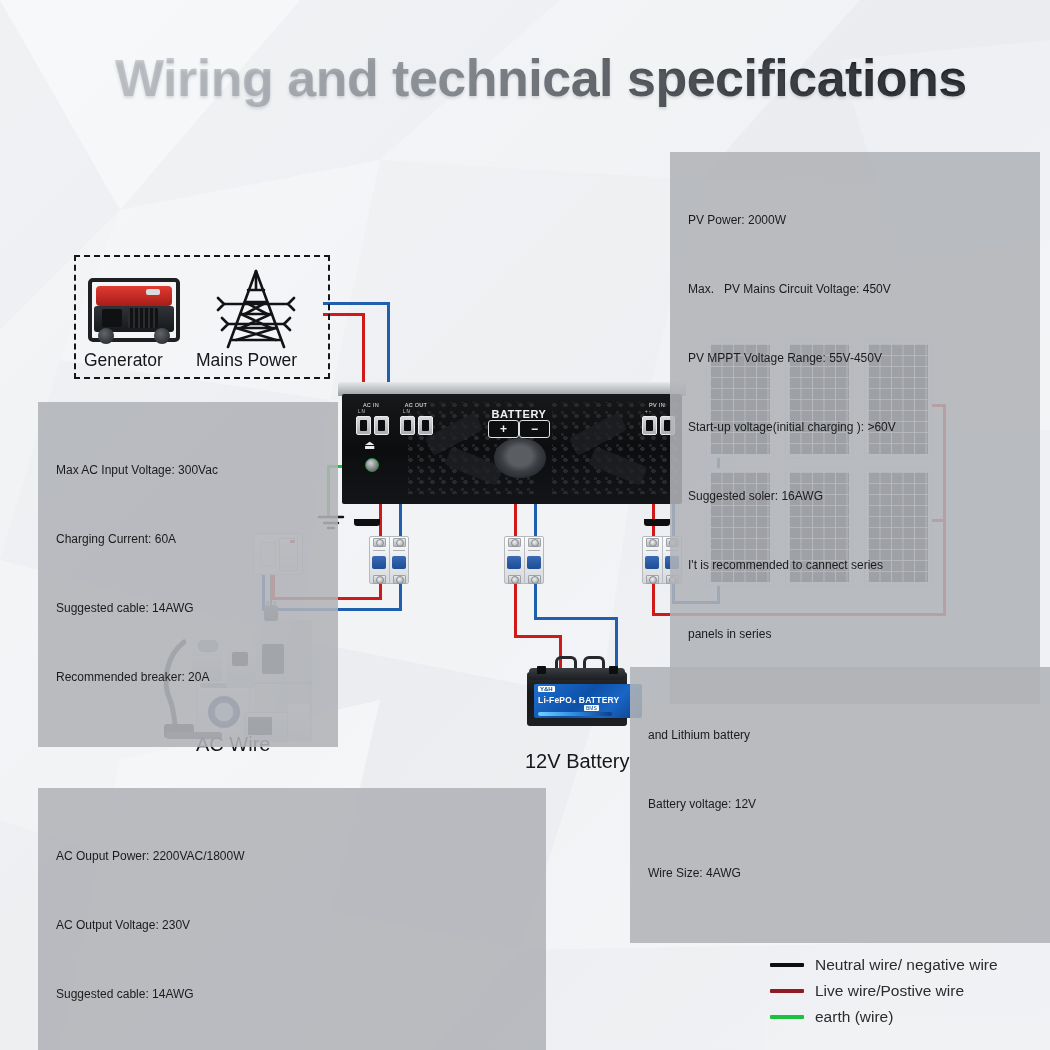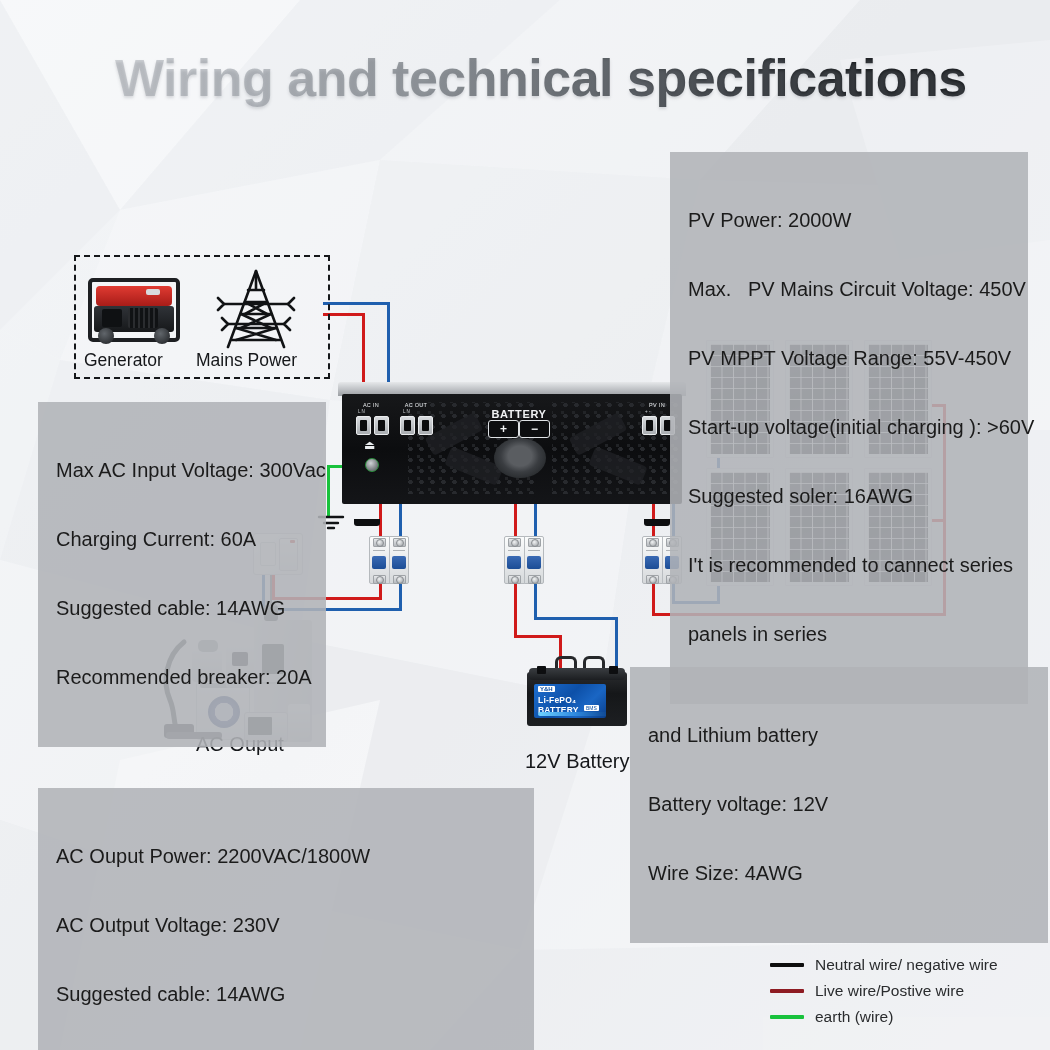--- a/index.html
+++ b/index.html
@@ -18,22 +18,22 @@
     white-space:nowrap;
     background:linear-gradient(100deg,#cfd2d6 0%,#b9bdc2 18%,#8d9297 38%,#5e6368 56%,#33373b 72%,#1d2023 88%);
     -webkit-background-clip:text;background-clip:text;color:transparent;
     text-shadow:0 2px 3px rgba(120,125,130,.25);
   }
 
   
   .specbox{
     position:absolute;z-index:35;
     background:rgba(176,179,183,.88);
-    color:#1b1b1b;font-size:20px;line-height:23px;
-    padding:11px 2px 12px 18px;white-space:pre;
+    color:#1b1b1b;font-size:12px;line-height:23px;
+    padding:11px 14px 12px 18px;white-space:pre;
   }
 
   
   #sourcebox{
     position:absolute;left:74px;top:255px;width:252px;height:120px;
     border:2.5px dashed #15171a;z-index:20;background:transparent;
   }
   .srclabel{
     position:absolute;z-index:30;font-size:17.5px;color:#15171a;
   }
@@ -143,21 +143,21 @@
   #bat-case{
     position:absolute;left:0;top:8px;width:100px;height:54px;
     background:linear-gradient(180deg,#2b2d30,#151719 40%,#1d1f22);
     border-radius:3px;
   }
   #bat-top{
     position:absolute;left:2px;top:4px;width:96px;height:12px;
     background:linear-gradient(180deg,#3a3d41,#1c1e21);border-radius:4px;
   }
   #bat-lbl{
-    position:absolute;left:7px;top:20px;width:72px;height:34px;
+    position:absolute;left:7px;top:20px;width:108px;height:34px;
     background:linear-gradient(135deg,#1e6fd0,#0d50a8 45%,#1a66c4 70%,#0a3f8c);
     border-radius:2px;color:#fff;overflow:hidden;
   }
   .bat-brand{position:absolute;left:4px;top:2px;font-size:6px;font-weight:bold;background:#fff;color:#0b4ea2;padding:0 2px;border-radius:1px;}
   .bat-name{position:absolute;left:4px;top:11px;font-size:8.5px;font-weight:bold;letter-spacing:.2px;}
   .bat-bms{position:absolute;left:50px;top:21px;font-size:5px;background:#fff;color:#0b4ea2;padding:0 2px;border-radius:1px;}
   .bat-post{position:absolute;top:2px;width:9px;height:8px;background:#0d0e10;border-radius:1px;}
   .bat-handle{position:absolute;top:-8px;width:16px;height:16px;border:3px solid #26282b;border-bottom:none;border-radius:6px 6px 0 0;}
 
   
@@ -461,21 +461,21 @@
     <div class="ap" style="left:90px;top:97px;width:24px;height:18px;background:#35383c;border-radius:1px;"></div>
 
     <div class="ap" style="left:130px;top:84px;width:22px;height:34px;background:linear-gradient(180deg,#f6f7f8,#d6d9db);border-radius:3px 3px 5px 5px;"></div>
 
     <svg style="position:absolute;left:0;top:18px;" width="46" height="104" viewBox="0 0 46 104">
       <path d="M26 4 C8 18 4 44 12 62 C18 76 14 88 22 96" stroke="#3c4045" stroke-width="5" fill="none" stroke-linecap="round"></path>
       <rect x="6" y="86" width="30" height="14" rx="3" fill="#2b2e32"></rect>
     </svg>
     <div class="ap" style="left:8px;top:112px;width:56px;height:7px;background:#4a4d52;border-radius:3px;"></div>
   </div>
-  <div class="srclabel" style="left:196px;top:733px;font-size:20px;">AC Ouput</div>
+  <div class="srclabel" style="left:196px;top:733px;font-size:20px;">AC Wire</div>
 
   <div id="battery">
     <div class="bat-handle" style="left:28px;"></div>
     <div class="bat-handle" style="left:56px;"></div>
     <div id="bat-case"></div>
     <div id="bat-top"></div>
     <div class="bat-post" style="left:10px;"></div>
     <div class="bat-post" style="left:82px;"></div>
     <div id="bat-lbl">
       <span class="bat-brand">Y&amp;H</span>

